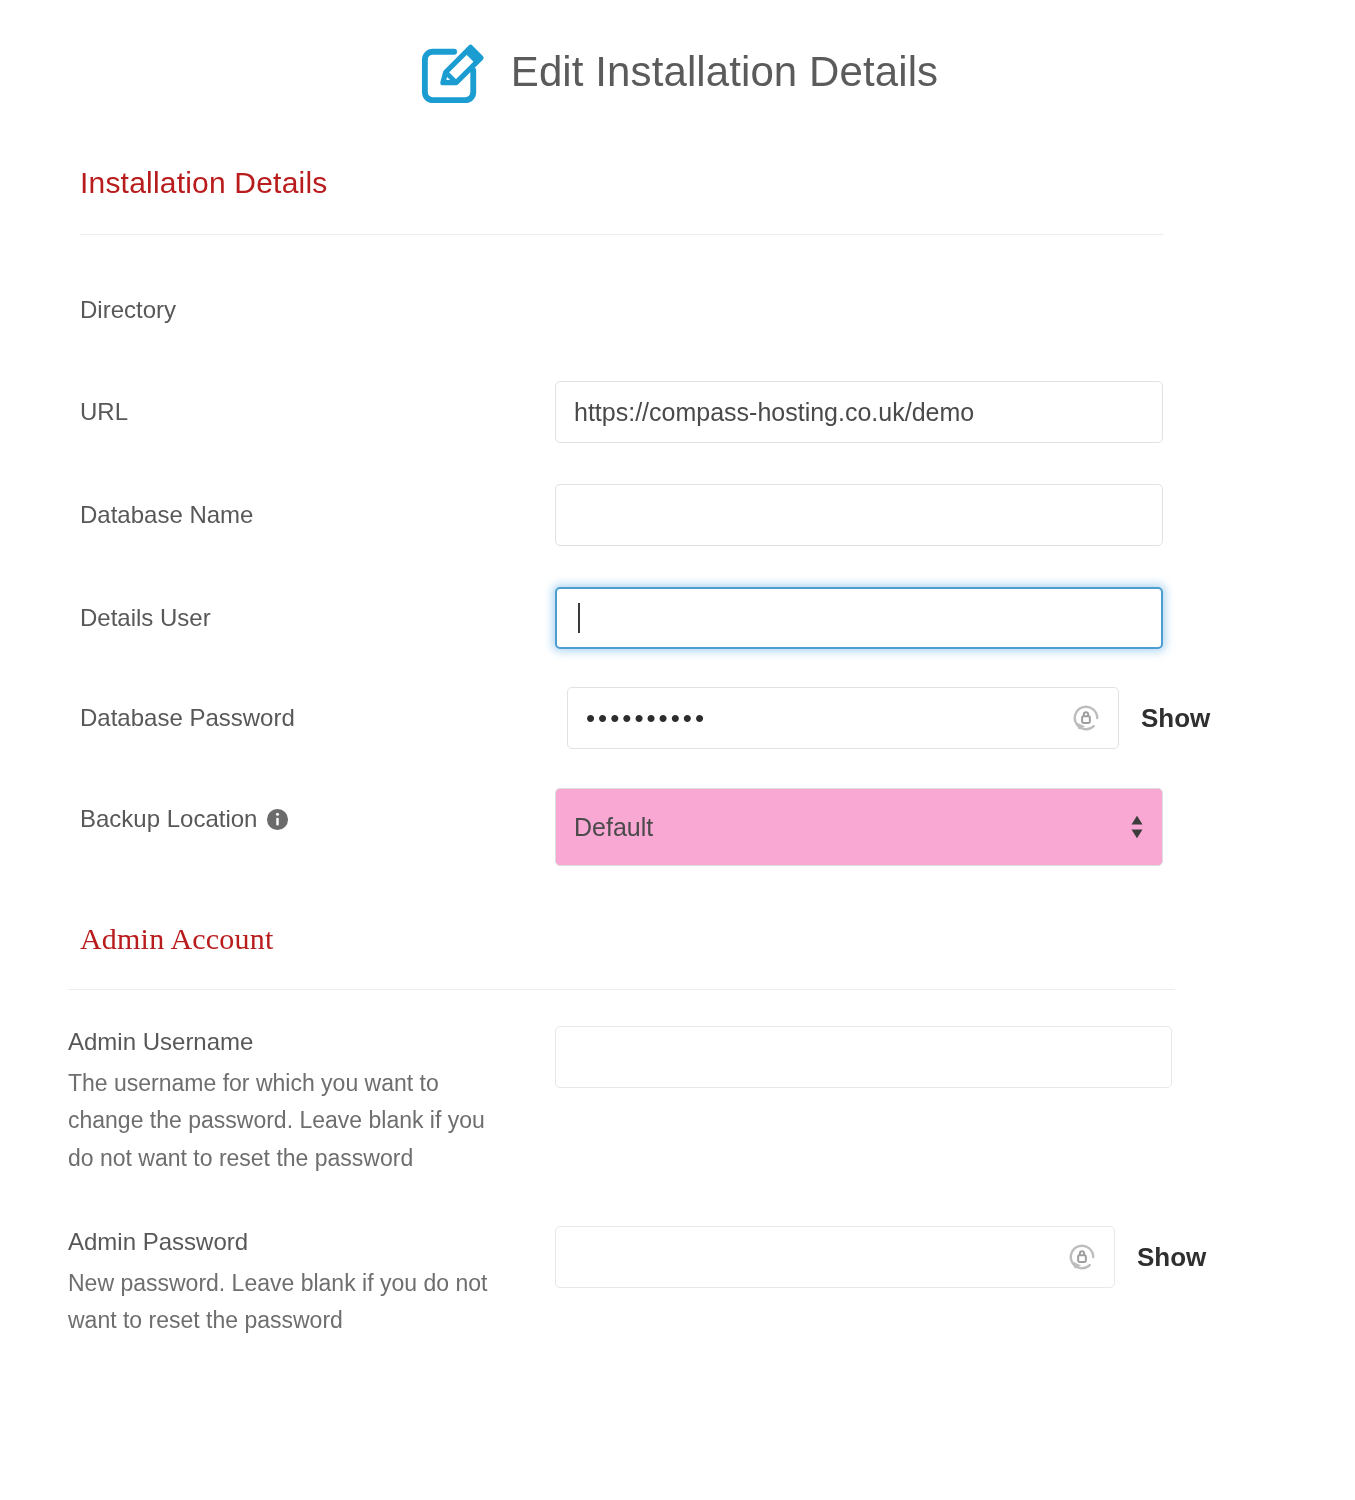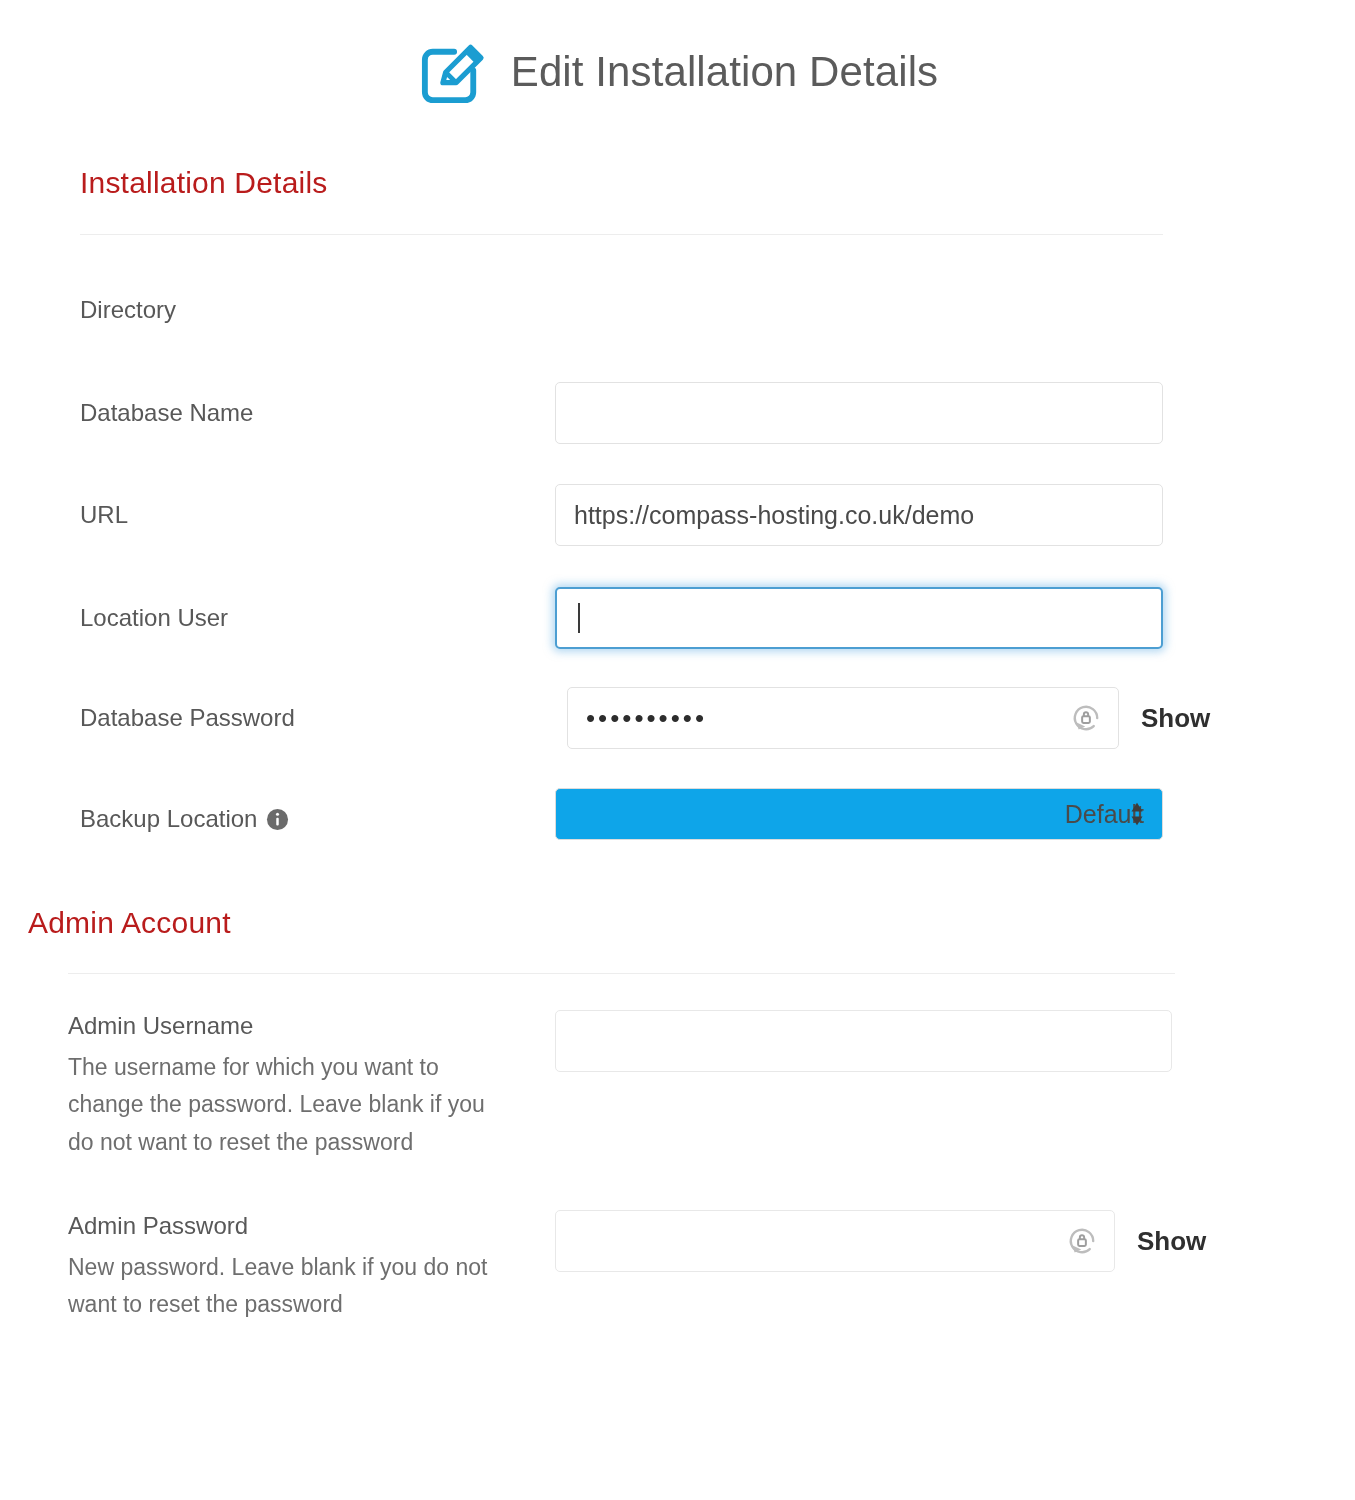--- a/index.html
+++ b/index.html
@@ -69,21 +69,22 @@
     margin-left: 80px;
   }
   .sec-install .divider {
     margin: 34px 192px 0 80px;
   }
 
   .sec-admin {
     margin-top: 56px;
   }
   .sec-admin .section-heading {
-    margin-left: 28px;
+    margin-left: 80px;
+    font-family: Liberation Serif, serif;
   }
   .sec-admin .divider {
     margin: 33px 180px 0 68px;
   }
 
   
   .form-row {
     position: relative;
     display: flex;
     align-items: flex-start;
@@ -158,30 +159,29 @@
     color: #2f2f2f;
     margin-left: 22px;
     white-space: nowrap;
     line-height: 62px;
   }
 
   
   .select-field {
     position: relative;
     box-sizing: border-box;
-    background: #0ea5e9;
+    background: #f9a8d4;
     border: 1px solid #dcdcdc;
     border-radius: 5px;
-    height: 52px;
+    height: 78px;
     display: flex;
     align-items: center;
     padding: 0 18px;
     font-size: 25px;
     color: #4a4a4a;
-    justify-content: flex-end;
   }
   .select-arrows {
     position: absolute;
     right: 17px;
     top: 50%;
     transform: translateY(-50%);
     width: 16px;
     height: 30px;
   }
 
@@ -207,45 +207,45 @@
   <div class="section sec-install">
     <div class="section-heading">Installation Details</div>
     <hr class="divider">
 
     <div class="form-row" style="margin-top:44px;">
       <div class="row-label" style="margin-left:80px; width:475px; line-height:62px;">
         <span>Directory</span>
       </div>
     </div>
 
+    <div class="form-row" style="margin-top:40px;">
+      <div class="row-label" style="margin-left:80px; width:475px; line-height:62px;">
+        <span>URL</span>
+      </div>
+      <div class="control-wrap">
+        <div class="field" style="width:608px;">
+          <span class="field-text">https://compass-hosting.co.uk/demo</span>
+        </div>
+      </div>
+    </div>
+
     <div class="form-row" style="margin-top:41px;">
       <div class="row-label" style="margin-left:80px; width:475px; line-height:62px;">
         <span>Database Name</span>
       </div>
       <div class="control-wrap">
         <div class="field" style="width:608px;">
           <span class="field-text"></span>
         </div>
       </div>
     </div>
 
-    <div class="form-row" style="margin-top:40px;">
-      <div class="row-label" style="margin-left:80px; width:475px; line-height:62px;">
-        <span>URL</span>
-      </div>
-      <div class="control-wrap">
-        <div class="field" style="width:608px;">
-          <span class="field-text">https://compass-hosting.co.uk/demo</span>
-        </div>
-      </div>
-    </div>
-
     <div class="form-row" style="margin-top:41px;">
       <div class="row-label" style="margin-left:80px; width:475px; line-height:62px;">
-        <span>Location User</span>
+        <span>Details User</span>
       </div>
       <div class="control-wrap">
         <div class="field focused" style="width:608px;">
           <span class="field-text"></span>
           <span class="caret"></span>
         </div>
       </div>
     </div>
 
     <div class="form-row" style="margin-top:38px;gap:12px;">

